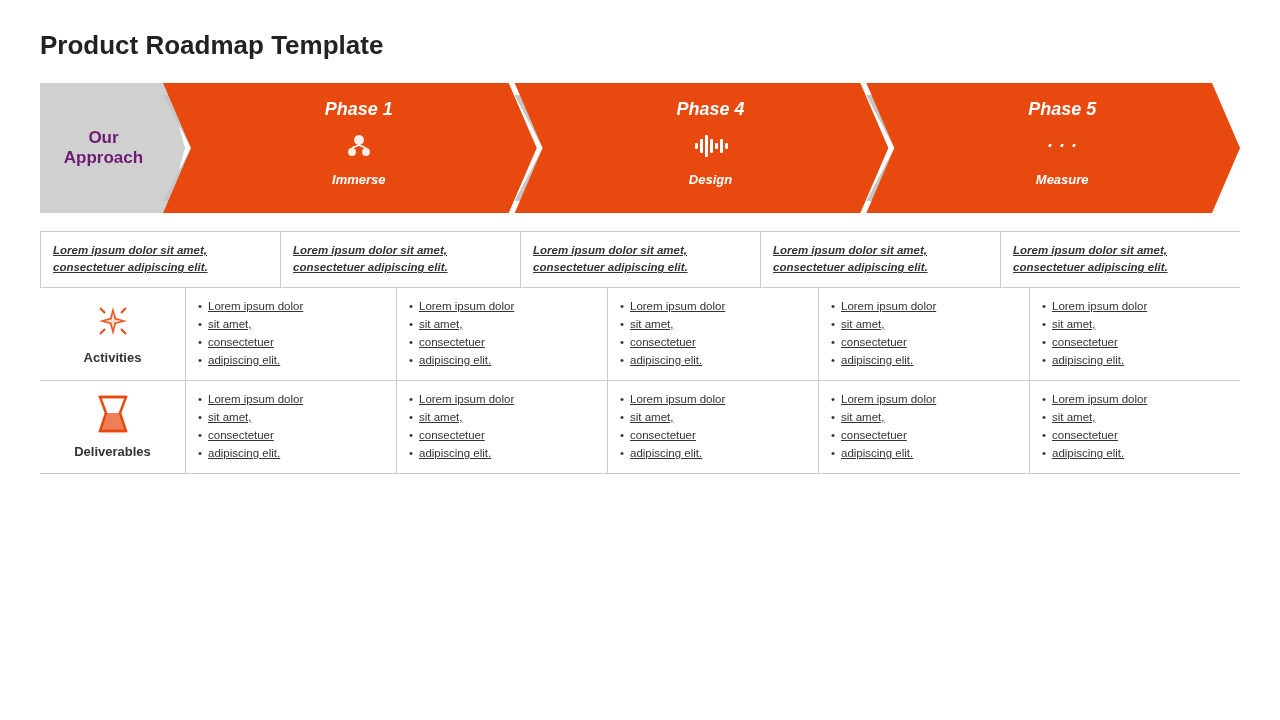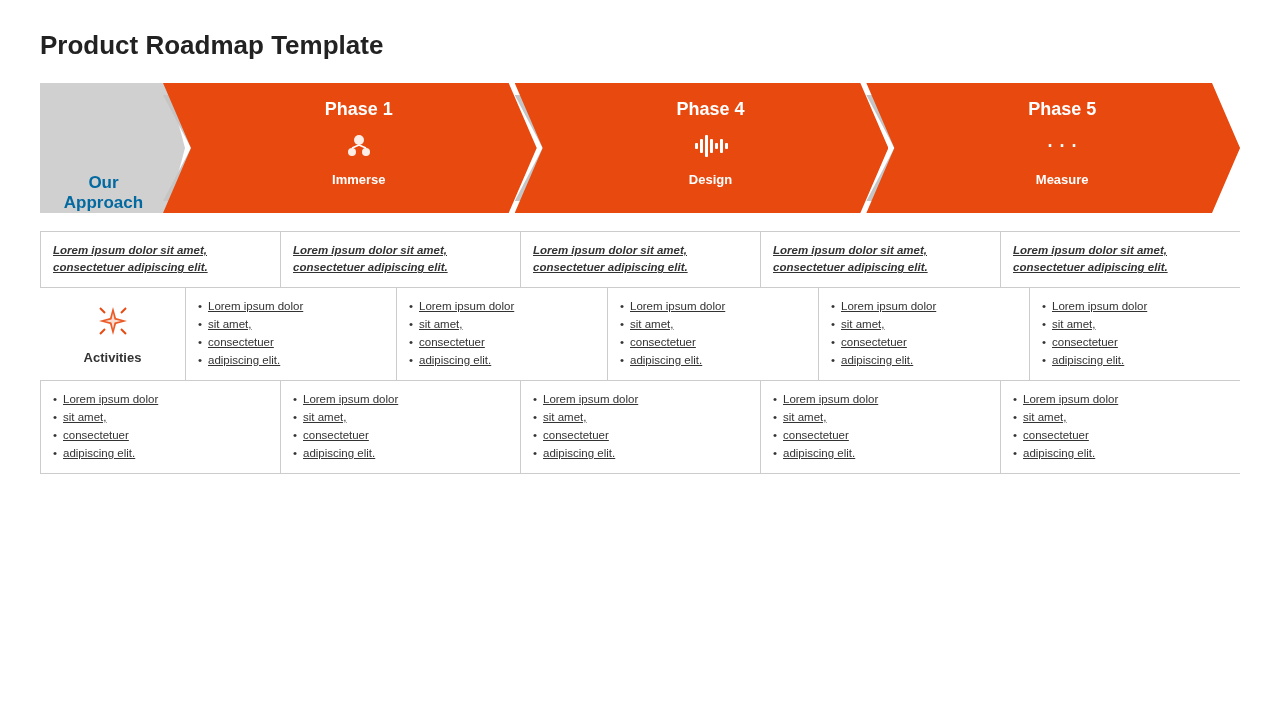--- a/index.html
+++ b/index.html
@@ -23,44 +23,45 @@
     .roadmap-arrows {
       display: flex;
       align-items: stretch;
       margin-bottom: 18px;
       height: 130px;
       position: relative;
     }
 
     .approach-box {
       display: flex;
-      align-items: flex-end;
+      align-items: center;
       justify-content: center;
       background: #d0d0d0;
       width: 145px;
       flex-shrink: 0;
       font-size: 17px;
       font-weight: 600;
-      color: #0369a1;
+      color: #701a75;
       text-align: center;
       position: relative;
       z-index: 1;
       clip-path: polygon(0 0, 88% 0, 100% 50%, 88% 100%, 0 100%);
       padding-right: 18px;
     }
 
     .arrow-item {
       position: relative;
       display: flex;
       flex-direction: column;
       align-items: center;
       justify-content: flex-start;
       flex: 1;
       margin-left: -22px;
       z-index: 2;
+      font-style: italic;
     }
 
     .arrow-bg {
       position: absolute;
       top: 0; left: 0; right: 0; bottom: 0;
     }
 
     
     .arrow-orange {
       background: #e8490f;
@@ -327,20 +328,31 @@
       <ul>
         <li>Lorem ipsum dolor</li>
         <li>sit amet,</li>
         <li>consectetuer</li>
         <li>adipiscing elit.</li>
       </ul>
     </div>
   </div>
 
   <div class="table-row">
+    <div class="row-label">
+      <div class="row-label-icon">
+        <svg width="30" height="38" viewBox="0 0 30 38">
+          <polygon points="2,2 28,2 22,18 28,36 2,36 8,18" fill="none" stroke="#e8490f" stroke-width="2.5"></polygon>
+          <line x1="2" y1="2" x2="28" y2="2" stroke="#e8490f" stroke-width="2.5"></line>
+          <line x1="2" y1="36" x2="28" y2="36" stroke="#e8490f" stroke-width="2.5"></line>
+          <polygon points="8,18 22,18 28,36 2,36" fill="#e8490f" opacity="0.7"></polygon>
+        </svg>
+      </div>
+      <span class="row-label-text">Deliverables</span>
+    </div>
     <div class="cell">
       <ul>
         <li>Lorem ipsum dolor</li>
         <li>sit amet,</li>
         <li>consectetuer</li>
         <li>adipiscing elit.</li>
       </ul>
     </div>
     <div class="cell">
       <ul>

